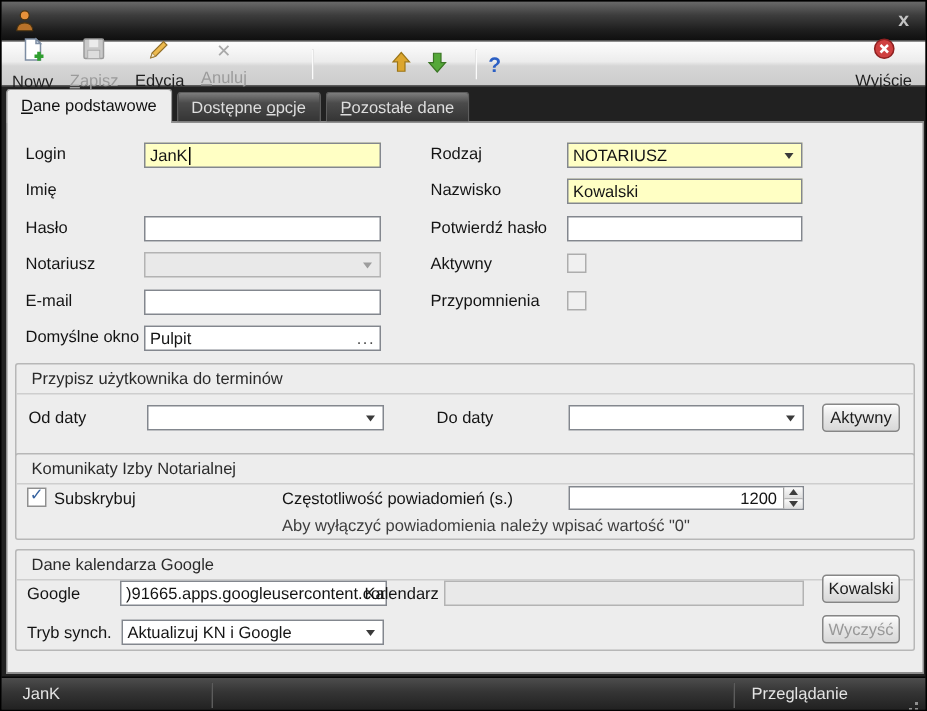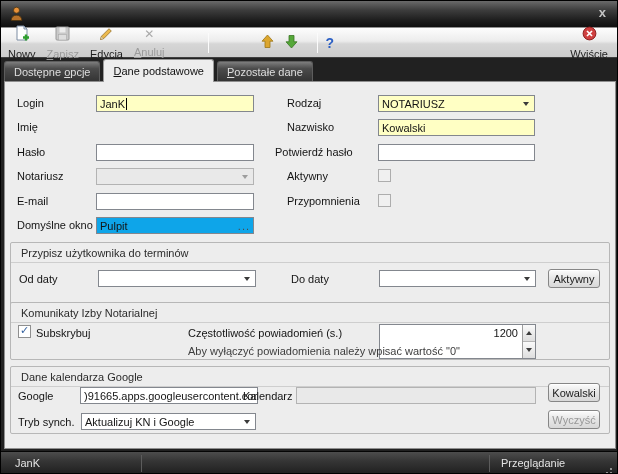--- a/index.html
+++ b/index.html
@@ -55,21 +55,21 @@
     position:absolute; top:80px; left:3px; width:612px; height:368px;
     background:#ededed; border:1px solid #8f8f8f; z-index:2;
   }
   .lbl { position:absolute; white-space:nowrap; color:#141414; }
   .field {
     position:absolute; height:17px; border:1px solid #83878e; background:#fff;
     display:flex; align-items:center; padding:0 3px; overflow:hidden; white-space:nowrap;
   }
   .field.yellow { background:#ffffc4; }
   .field.dim { background:#e9e9e9; border-color:#b3b3b3; color:#7d7d7d; }
-  .field.light { background:#0ea5e9; }
+  .field.light { background:#ffffff; }
   .arrowbox { margin-left:auto; width:11px; display:flex; justify-content:center; align-items:center; }
   .tri-down { width:0; height:0; border-left:3.5px solid transparent; border-right:3.5px solid transparent; border-top:4px solid #3a3a3a; }
   .dim .tri-down { border-top-color:#9d9d9d; }
   .caret { display:inline-block; width:1px; height:12px; background:#000; margin-left:1px; }
   .browse-dots { margin-left:auto; color:#4a4a4a; letter-spacing:1px; line-height:8px; }
   .checkbox {
     position:absolute; width:13px; height:13px; border:1px solid #8f8f8f;
     background:#fff; display:flex; align-items:center; justify-content:center;
   }
   .checkbox.dimbox { border-color:#adadad; background:#f0f0f0; }
@@ -79,21 +79,21 @@
     border-radius:2px; background:#ededed;
   }
   .gb-title { padding:4px 0 3px 10px; color:#2b2b2b; border-bottom:1px solid #cecece; }
   .btn {
     position:absolute; width:52px; height:19px; border:1px solid #868686; border-radius:3px;
     background:linear-gradient(#fcfcfc,#e8e8e8 45%,#d8d8d8);
     display:flex; align-items:center; justify-content:center;
     color:#1c1c1c; box-shadow:inset 0 1px 0 #fff;
   }
   .btn.disabled { color:#989898; }
-  .spinner { position:absolute; height:35px; border:1px solid #83878e; background:#fff; display:flex; }
+  .spinner { position:absolute; height:16px; border:1px solid #83878e; background:#fff; display:flex; }
   .spin-value { flex:1; text-align:right; padding:2px 4px 0 0; }
   .spin-btns { width:13px; border-left:1px solid #9e9e9e; display:flex; flex-direction:column; }
   .spin-up,.spin-down { flex:1; display:flex; align-items:center; justify-content:center; background:linear-gradient(#fafafa,#dedede); }
   .spin-up { border-bottom:1px solid #b5b5b5; }
   .tri-up-s { width:0;height:0;border-left:3px solid transparent;border-right:3px solid transparent;border-bottom:4px solid #3c3c3c; }
   .tri-down-s { width:0;height:0;border-left:3px solid transparent;border-right:3px solid transparent;border-top:4px solid #3c3c3c; }
   .hint { position:absolute; color:#3d3d3d; white-space:nowrap; }
   
   .statusbar {
     position:absolute; left:0; top:450px; right:0; height:24px;
@@ -184,25 +184,25 @@
         <svg width="15" height="15" viewBox="0 0 15 15">
           <circle cx="7.5" cy="7.5" r="6.4" fill="#cf4040" stroke="#8e2020"></circle>
           <path d="M5 5l5 5M10 5l-5 5" stroke="#ffffff" stroke-width="1.7"></path>
         </svg>
       </span>
       <span><u>W</u>yjście</span>
     </div>
   </div>
 
   <div class="tabbar">
+    <div class="tab active">
+      <span><u>D</u>ane podstawowe</span>
+    </div>
     <div class="tab">
       <span>Dostępne <u>o</u>pcje</span>
-    </div>
-    <div class="tab active">
-      <span><u>D</u>ane podstawowe</span>
     </div>
     <div class="tab">
       <span><u>P</u>ozostałe dane</span>
     </div>
   </div>
 
   <div class="content">
 
     <span class="lbl" style="left:12px;top:15px">Login</span>
     <div class="field yellow" style="left:91px;top:13px;width:158px">
@@ -220,21 +220,21 @@
     <span class="lbl" style="left:12px;top:39px">Imię</span>
     <span class="lbl" style="left:282px;top:39px">Nazwisko</span>
     <div class="field yellow" style="left:373px;top:37px;width:157px">
       <span>Kowalski</span>
     </div>
 
     <span class="lbl" style="left:12px;top:64px">Hasło</span>
     <div class="field" style="left:91px;top:62px;width:158px">
       <span></span>
     </div>
-    <span class="lbl" style="left:270px;top:64px">Potwierdź hasło</span>
+    <span class="lbl" style="left:282px;top:64px">Potwierdź hasło</span>
     <div class="field" style="left:373px;top:62px;width:157px">
       <span></span>
     </div>
 
     <span class="lbl" style="left:12px;top:88px">Notariusz</span>
     <div class="field dim" style="left:91px;top:86px;width:158px">
       <span></span>
       <span class="arrowbox">
           <span class="tri-down"></span>
         </span>

